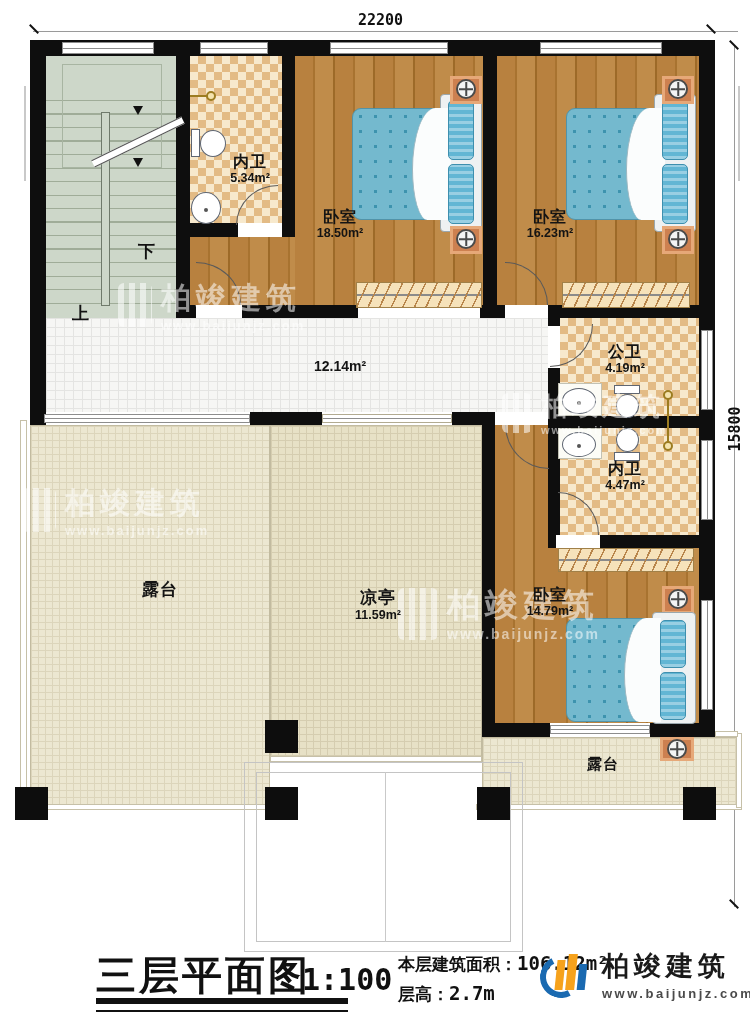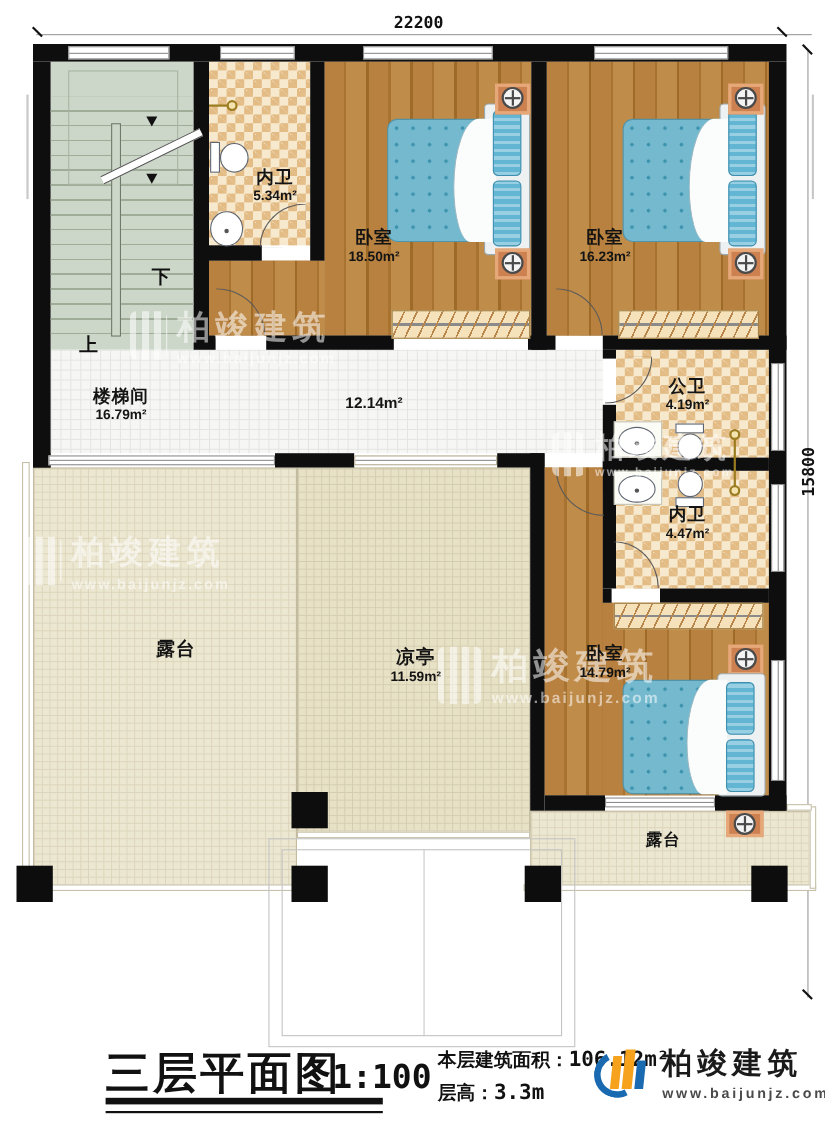--- a/index.html
+++ b/index.html
@@ -260,24 +260,20 @@
       </div>
   </div>
   <div class="wm" style="left:502px;top:393px;">
     <div class="wm-logo" style="width:30px;height:40px;"></div>
     <div>
         <div class="wm-name" style="font-size:26px;">柏竣建筑</div>
          <div class="wm-url" style="font-size:11px;">www.baijunjz.com</div>
       </div>
   </div>
 
-  <div class="room-label" style="left:50px;top:352px;width:120px;">
-    <div class="nm">楼梯间</div>
-    <div class="ar">16.79m²</div>
-  </div>
   <div class="room-label" style="left:205px;top:153px;width:90px;">
     <div class="nm">内卫</div>
     <div class="ar">5.34m²</div>
   </div>
   <div class="room-label" style="left:290px;top:208px;width:100px;">
     <div class="nm">卧室</div>
     <div class="ar">18.50m²</div>
   </div>
   <div class="room-label" style="left:500px;top:208px;width:100px;">
     <div class="nm">卧室</div>
@@ -310,21 +306,21 @@
   </div>
 
   <div class="tb-title" style="left:96px;top:948px;">三层平面图</div>
   <div class="tb-scale" style="left:302px;top:962px;">1:100</div>
   <div class="tb-rule" style="left:96px;top:998px;width:252px;height:6px;"></div>
   <div class="tb-rule" style="left:96px;top:1010px;width:252px;height:2px;"></div>
   <div class="tb-row" style="left:398px;top:952px;">
     <span>本层建筑面积：</span><span style="font-size:19px;font-family:'DejaVu Sans Mono','Liberation Mono',monospace;">106.12m²</span>
   </div>
   <div class="tb-row" style="left:398px;top:982px;">
-    <span>层高：</span><span style="font-size:19px;font-family:'DejaVu Sans Mono','Liberation Mono',monospace;">3.3m</span>
+    <span>层高：</span><span style="font-size:19px;font-family:'DejaVu Sans Mono','Liberation Mono',monospace;">2.7m</span>
   </div>
 
   <div class="brand" style="left:540px;top:948px;">
     <div class="brand-icon">
       <div class="brand-swoosh"></div>
       <div class="bbar" style="left:16px;top:12px;width:8px;height:30px;background:#f6a21c;transform:skewX(-6deg);"></div>
       <div class="bbar" style="left:27px;top:6px;width:9px;height:36px;background:#f6a21c;transform:skewX(-6deg);"></div>
       <div class="bbar" style="left:38px;top:16px;width:8px;height:26px;background:#1a6ab1;transform:skewX(-6deg);"></div>
     </div>
     <div class="brand-text">

